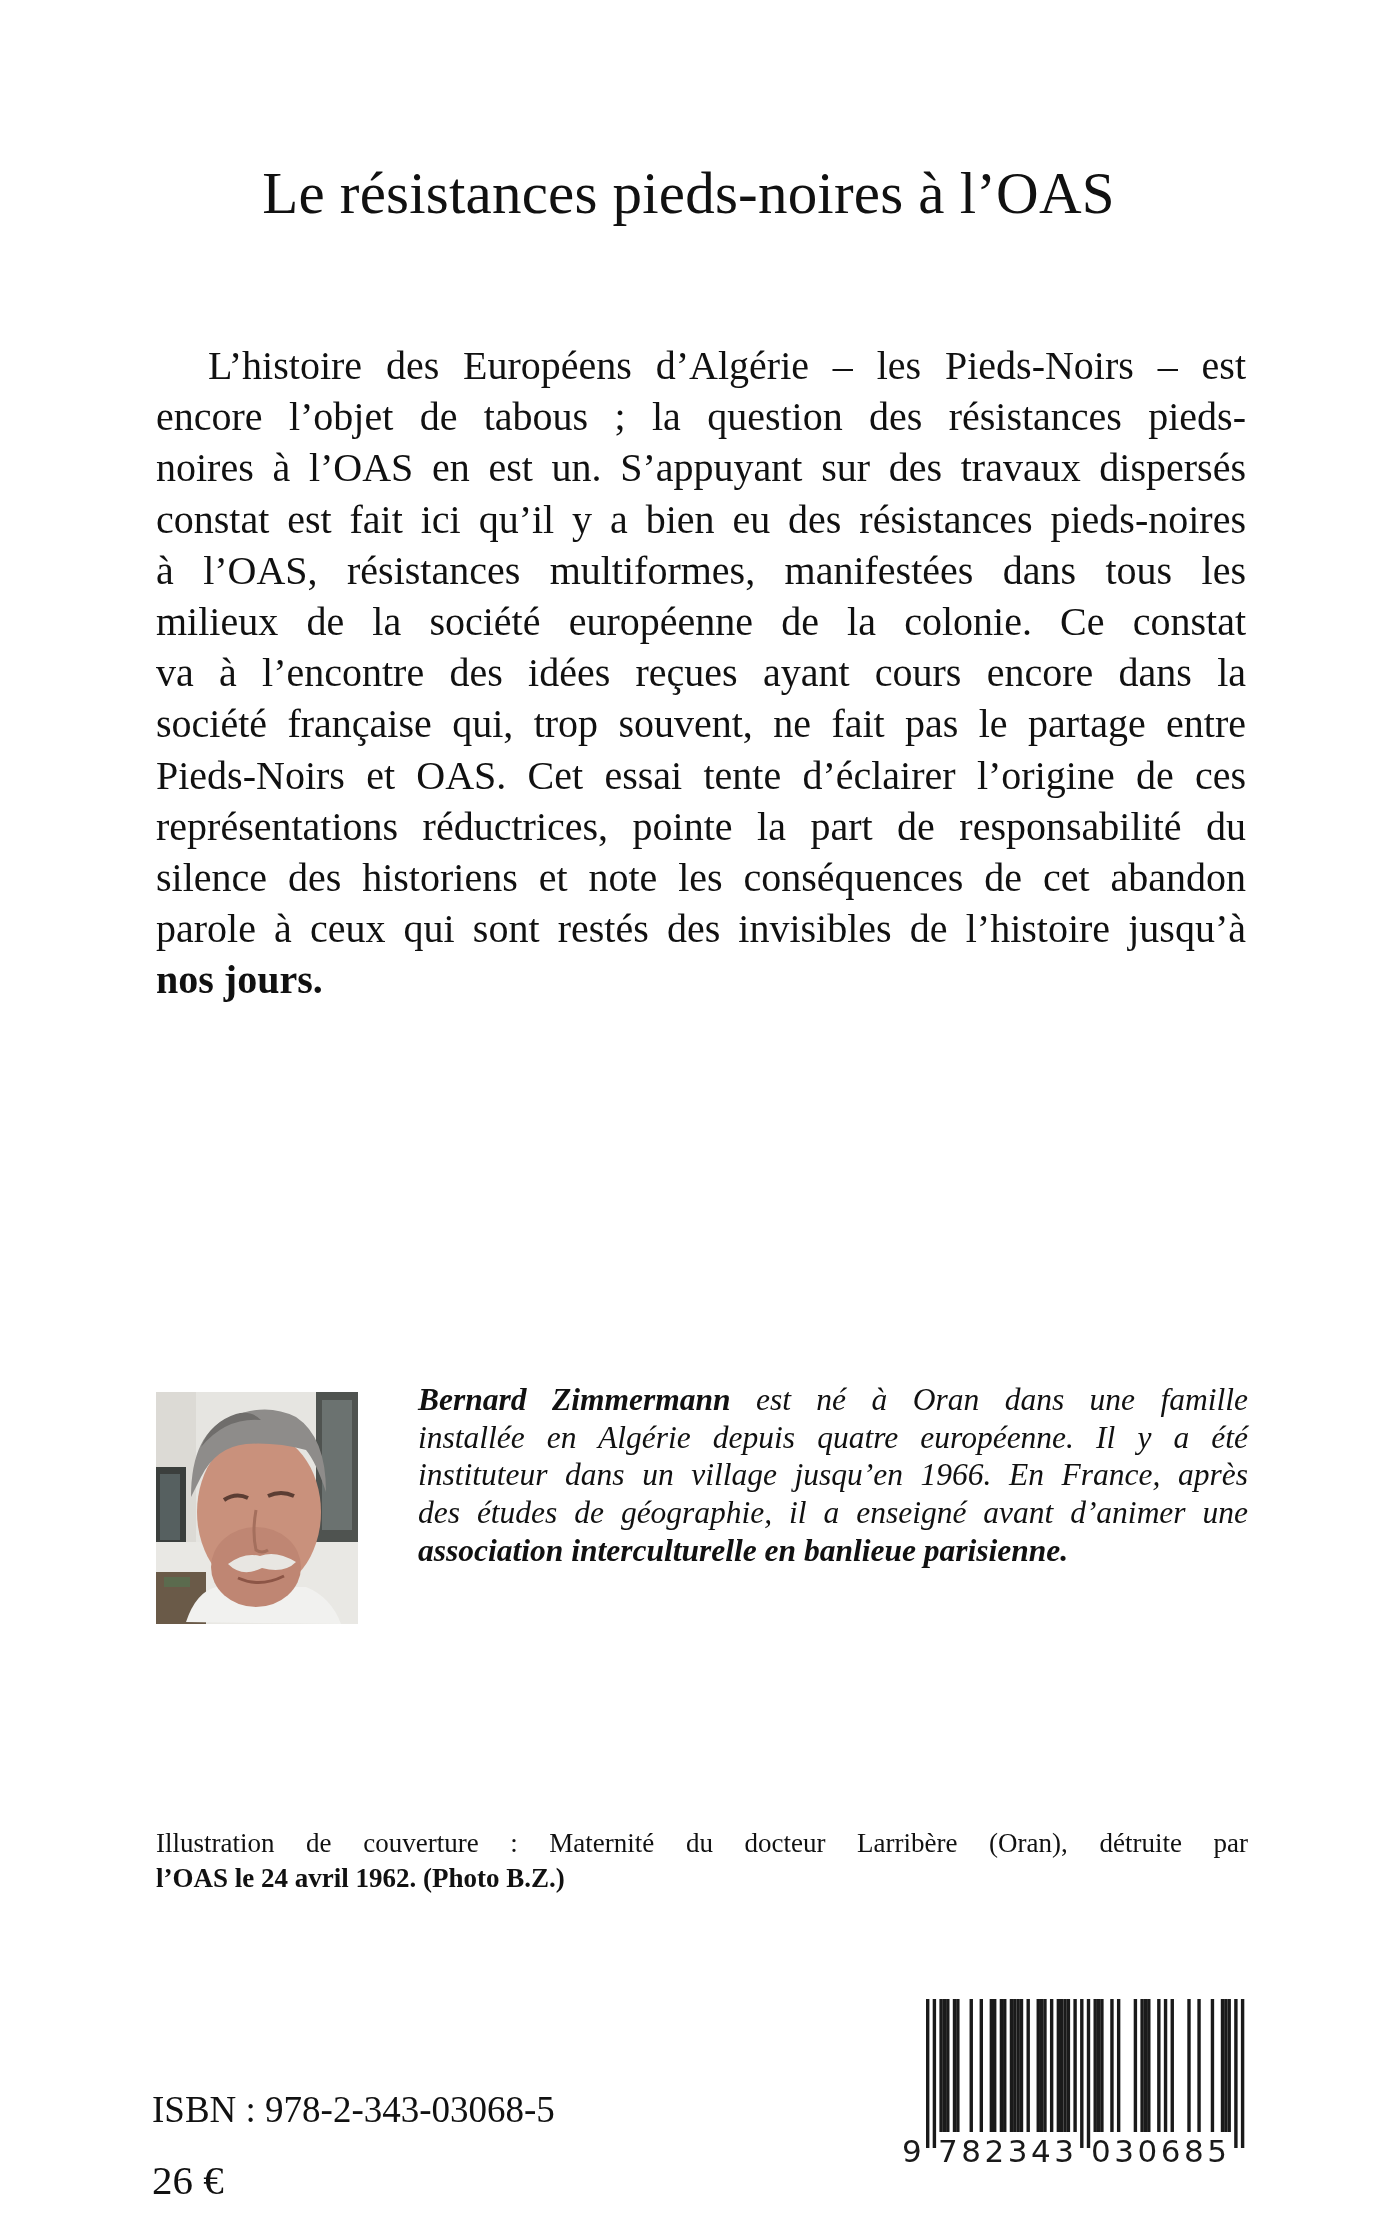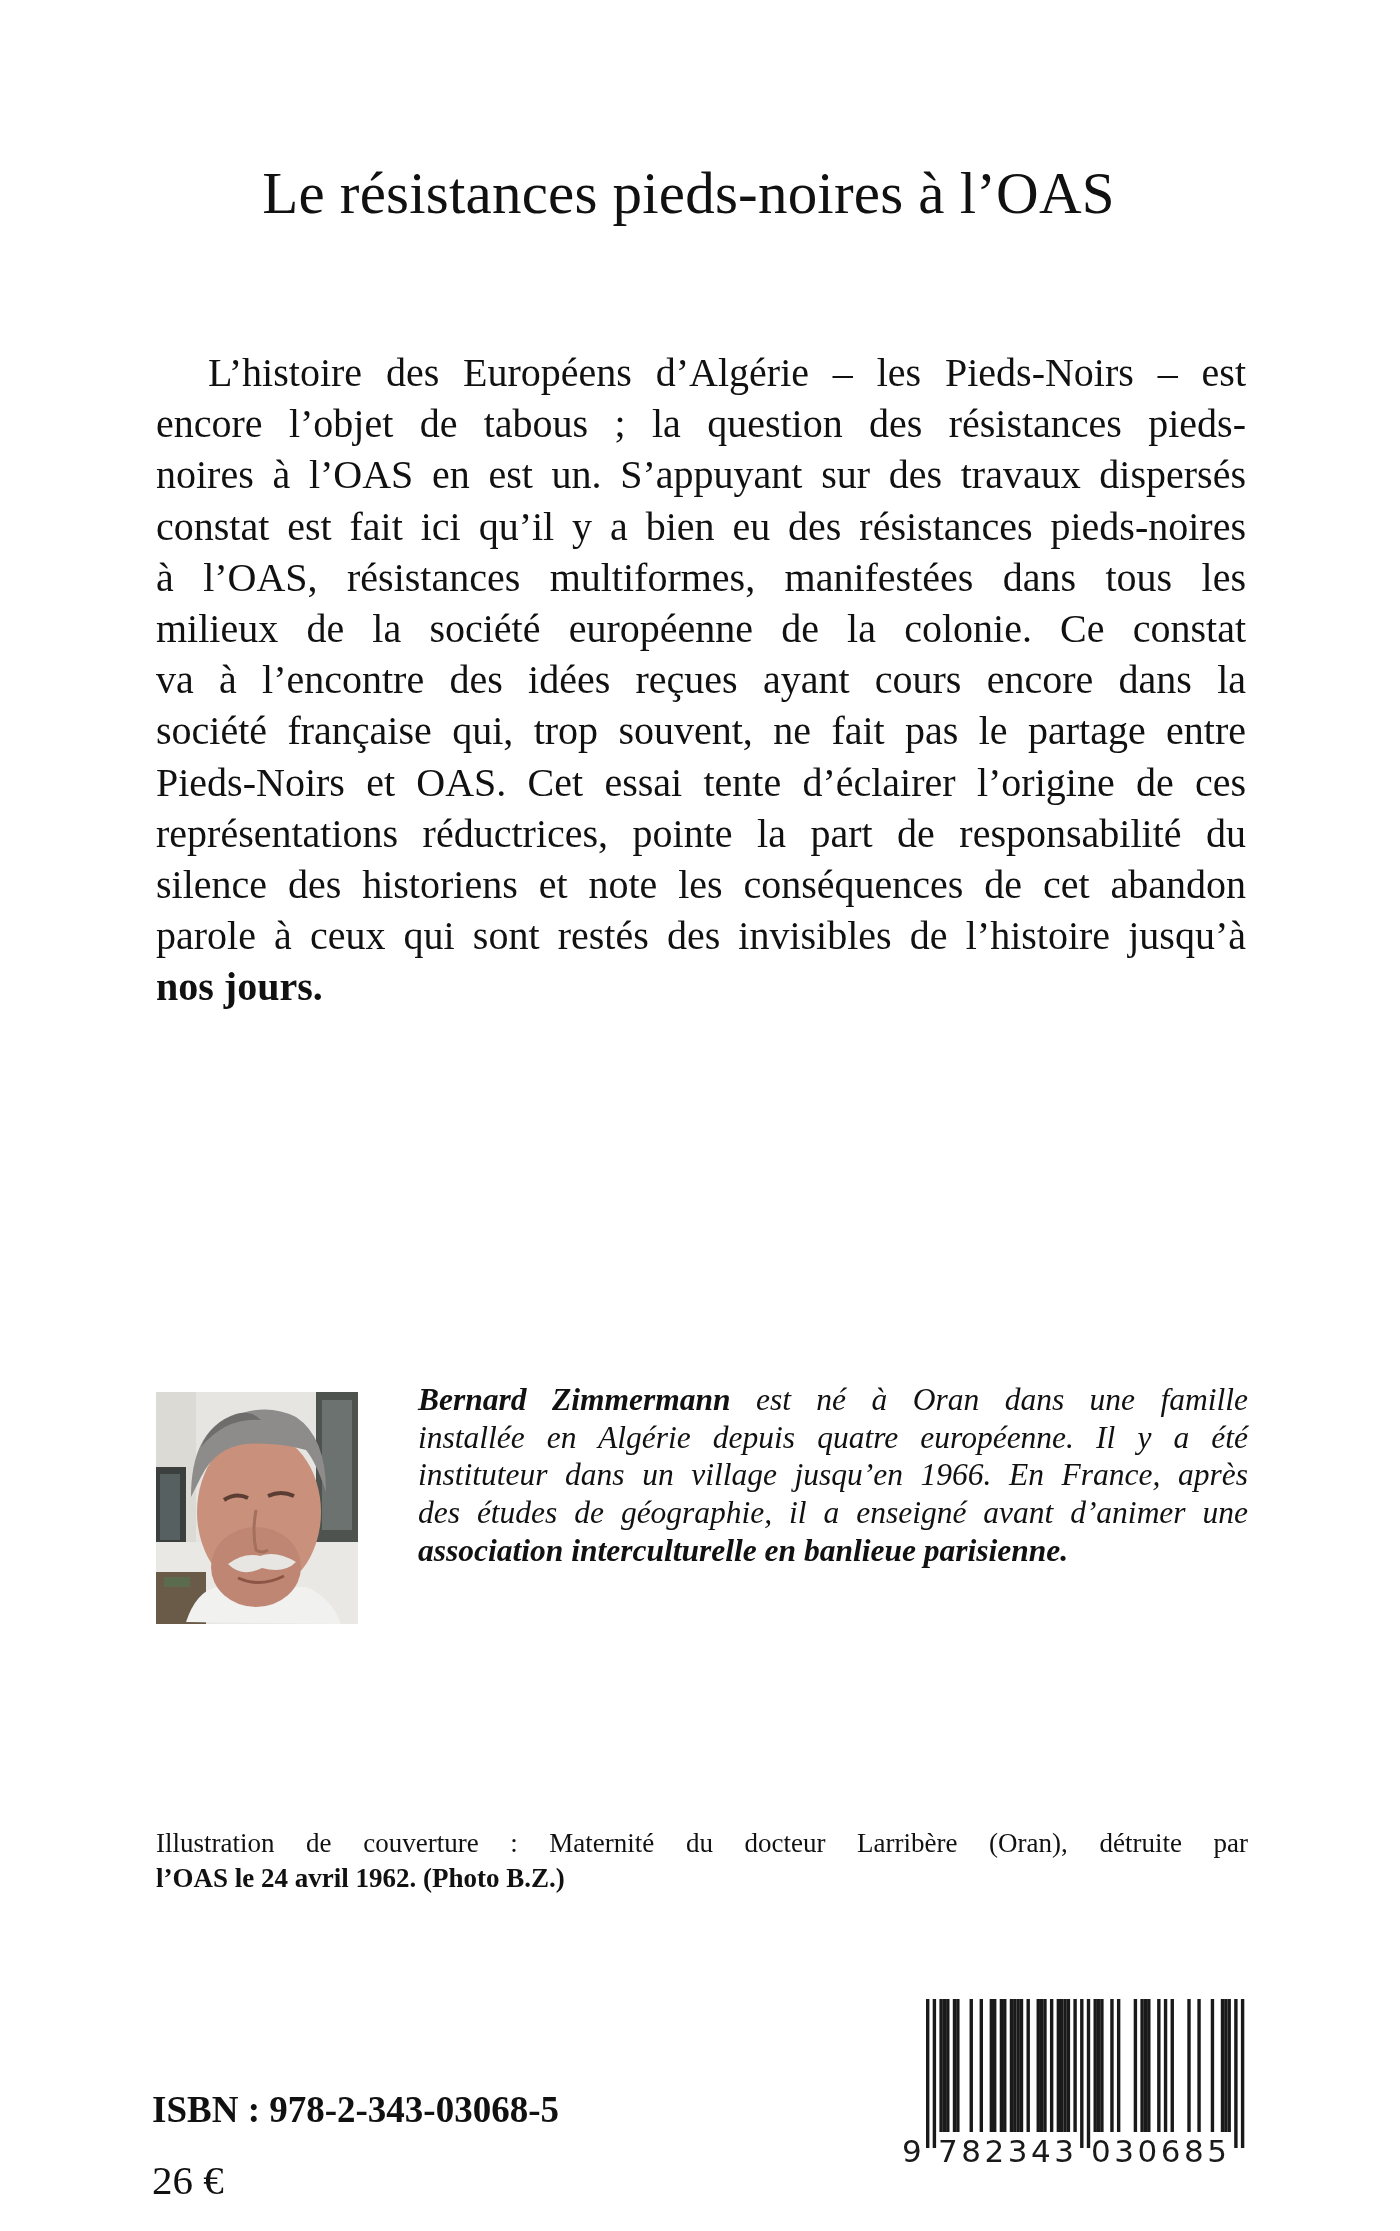--- a/index.html
+++ b/index.html
@@ -1,29 +1,29 @@
 <!DOCTYPE html>
 <html><head>
 <meta charset="utf-8">
 <style>
   html, body { margin: 0; padding: 0; background: #ffffff; }
   body { width: 1400px; height: 2231px; position: relative; overflow: hidden; color: #111111; font-family: "Liberation Serif", "DejaVu Serif", serif; }
   .abs { position: absolute; }
   #title { left: 0; width: 1377px; top: 158px; text-align: center; font-size: 59px; line-height: 70px; white-space: nowrap; letter-spacing: 0.2px; }
-  #blurb { left: 156px; top: 347px; width: 1090px; font-size: 40px; line-height: 51.2px; }
+  #blurb { left: 156px; top: 340px; width: 1090px; font-size: 40px; line-height: 51.2px; }
   .jline { display: block; text-align: justify; text-align-last: justify; white-space: nowrap; height: 51.2px; overflow: visible; }
   .jline.last { text-align-last: left; font-weight: bold; }
   .jline.indent { padding-left: 52px; }
   #photo { left: 156px; top: 1392px; width: 202px; height: 232px; overflow: hidden; background: #e8e6e2; }
   #bio { left: 393px; top: 1381px; width: 855px; font-size: 31.5px; line-height: 37.7px; font-style: italic; }
   #bio .jline { height: 37.7px; margin-left: 25px; }
   #bio b { font-weight: bold; }
   #caption { left: 156px; top: 1826px; width: 1092px; font-size: 27px; line-height: 35px; }
   #caption .jline { height: 35px; }
-  #isbn { left: 152px; top: 2091px; font-size: 37px; line-height: 37px; white-space: nowrap; font-weight: bold; }
+  #isbn { left: 152px; top: 2091px; font-size: 37px; line-height: 37px; white-space: nowrap; }
   #price { left: 152px; top: 2134px; font-size: 41px; line-height: 41px; white-space: nowrap; margin-top: 26px; }
   #barcode { left: 896px; top: 1995px; width: 360px; height: 175px; }
   .bc-digit { font-family: "DejaVu Sans", sans-serif; font-size: 31px; fill: #1a1a1a; }
 </style>
 </head>
 <body>
 
 <div id="title" class="abs">Le résistances pieds-noires à l’OAS</div>
 
 <div id="blurb" class="abs">

